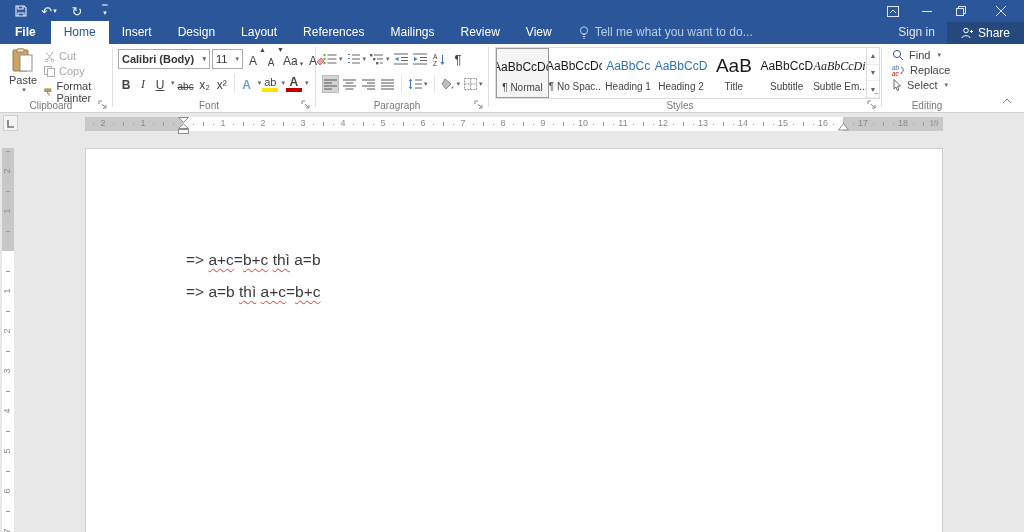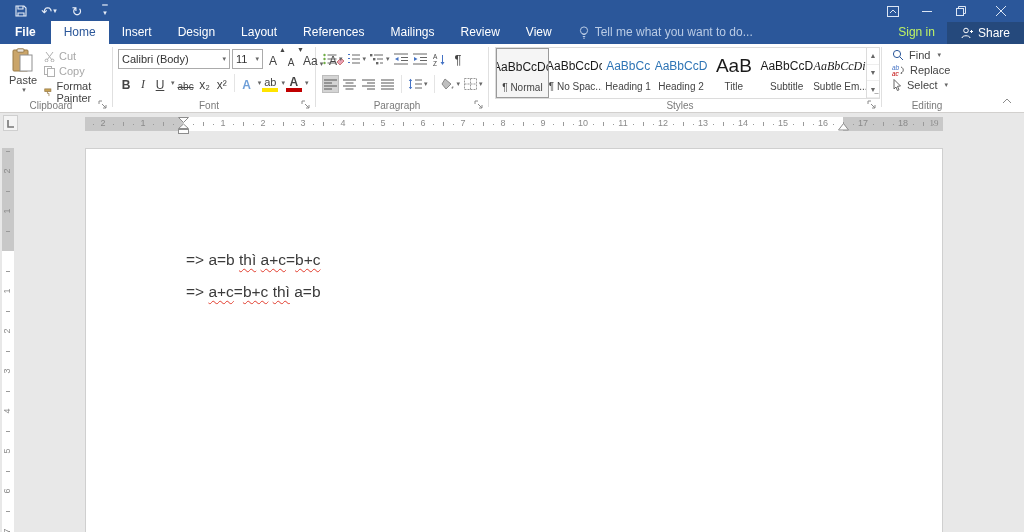--- a/index.html
+++ b/index.html
@@ -24,21 +24,21 @@
   
   .tabrow { position:absolute; top:22px; left:0; width:1024px; height:22px;
     background:#2b579a; display:flex; align-items:flex-end; }
   .tab { padding:4px 13px 5px; font-size:12px; color:#fff; cursor:default; }
   .tab.file { padding:4px 15px 5px; font-weight:bold; }
   #tabs-main { display:flex; }
   .tab.active { background:#fff; color:#2b579a; }
   .tellme { display:flex; align-items:center; gap:6px; margin-left:14px; padding-bottom:5px;
     font-size:12px; color:#b9cbe5; }
   .tr-spacer { flex:1; }
-  .signin { font-size:12px; color:#bef264; padding:4px 12px 5px; }
+  .signin { font-size:12px; color:#e5e5e5; padding:4px 12px 5px; }
   .share { display:flex; align-items:center; gap:5px; font-size:12px; color:#fff;
     background:#25497c; padding:4px 14px 5px; height:22px; }
 
   
   .ribbon { position:absolute; top:44px; left:0; width:1024px; height:69px;
     background:#fff; border-bottom:1px solid #d2d0ce; display:flex; }
   .rgroup { position:relative; height:100%; flex:none; }
   .rdiv { width:1px; background:#e0e0e0; margin:3px 0 5px; flex:none; }
   .rgroup-label { position:absolute; bottom:1px; left:0; right:10px; text-align:center;
     font-size:10px; color:#7a7a7a; }
@@ -53,21 +53,21 @@
     display:flex; flex-direction:column; align-items:center; font-size:11px; color:#444; }
   .clip-col { position:absolute; left:44px; top:6px; display:flex; flex-direction:column; gap:3px; }
   .clip-item { display:flex; align-items:center; gap:4px; font-size:11px; }
 
   
   .g-font { width:202px; }
   .font-row1 { position:absolute; top:5px; left:5px; display:flex; align-items:center; gap:2px; }
   .combo { border:1px solid #ababab; background:#fff; height:20px; display:flex;
     align-items:center; font-size:11px; color:#333; padding:0 3px; }
   .combo .caret { margin-left:auto; }
-  .combo-family { width:112px; }
+  .combo-family { width:92px;font-weight:bold; }
   .combo-size { width:31px; }
   .font-row2 { position:absolute; top:30px; left:5px; display:flex; align-items:center; gap:1px; }
   .fbtn { min-width:16px; height:18px; display:flex; align-items:flex-end; justify-content:center;
     font-size:12px; color:#444; padding:0 2px; }
   .grow-a { font-size:12px; position:relative; }
   .grow-a i, .shrink-a i { font-style:normal; position:absolute; top:-4px; right:-5px; font-size:7px; }
   .shrink-a { font-size:10px; position:relative; }
   .bold { font-weight:bold; }
   .ital { font-style:italic; font-family:"Liberation Serif", serif; }
   .und { text-decoration:underline; }
@@ -622,19 +622,19 @@
         <i class="vtick" style="top: 123px;"></i>
         <i class="vtick" style="top: 163px;"></i>
         <i class="vtick" style="top: 203px;"></i>
         <i class="vtick" style="top: 243px;"></i>
         <i class="vtick" style="top: 283px;"></i>
         <i class="vtick" style="top: 323px;"></i>
         <i class="vtick" style="top: 363px;"></i>
       </div>
     <div class="page">
       <div class="doc-text" id="doc-text">
+          <div class="doc-line"><span>=&gt; </span><span class="sp">a+c</span><span>=</span><span class="sp">b+c</span><span> </span><span class="sp">thì</span><span> a=b</span></div>
           <div class="doc-line"><span>=&gt; a=b </span><span class="sp">thì</span><span> </span><span class="sp">a+c</span><span>=</span><span class="sp">b+c</span></div>
-          <div class="doc-line"><span>=&gt; </span><span class="sp">a+c</span><span>=</span><span class="sp">b+c</span><span> </span><span class="sp">thì</span><span> a=b</span></div>
         </div>
     </div>
   </div>
 
 </div>
 
 </body></html>

